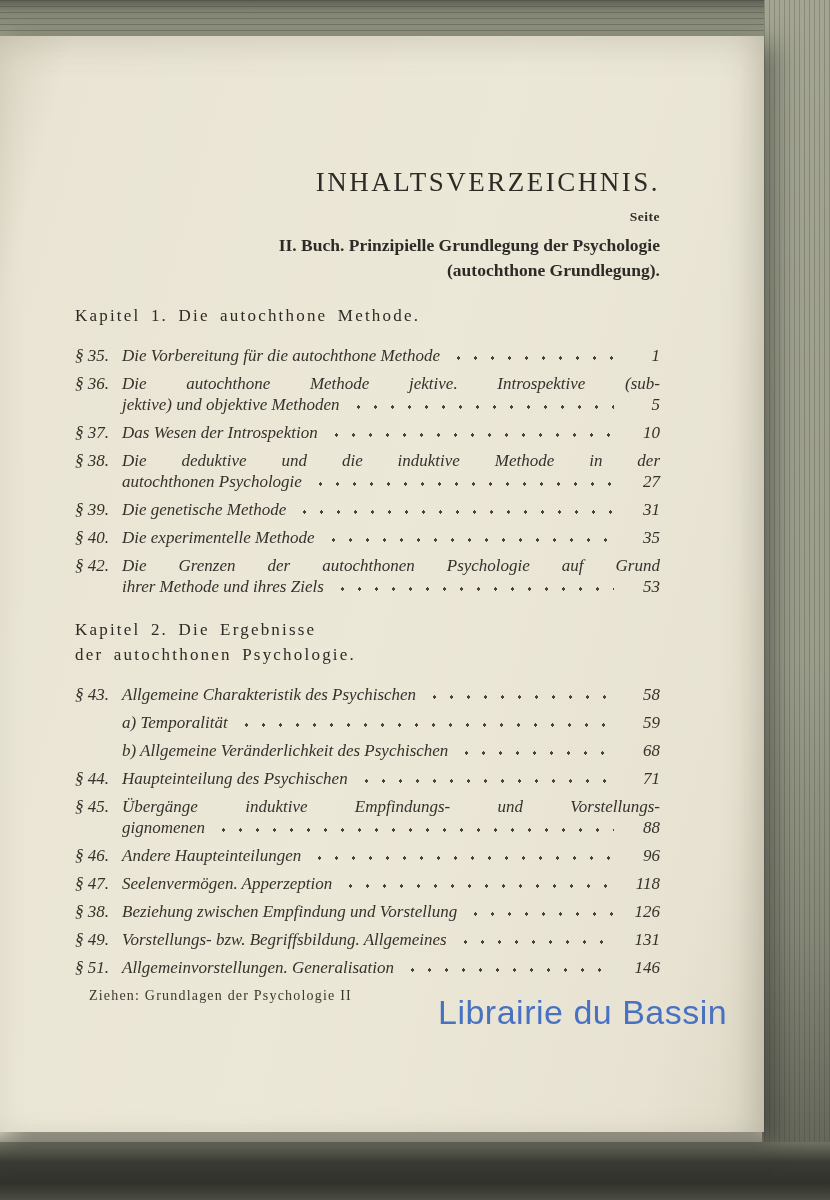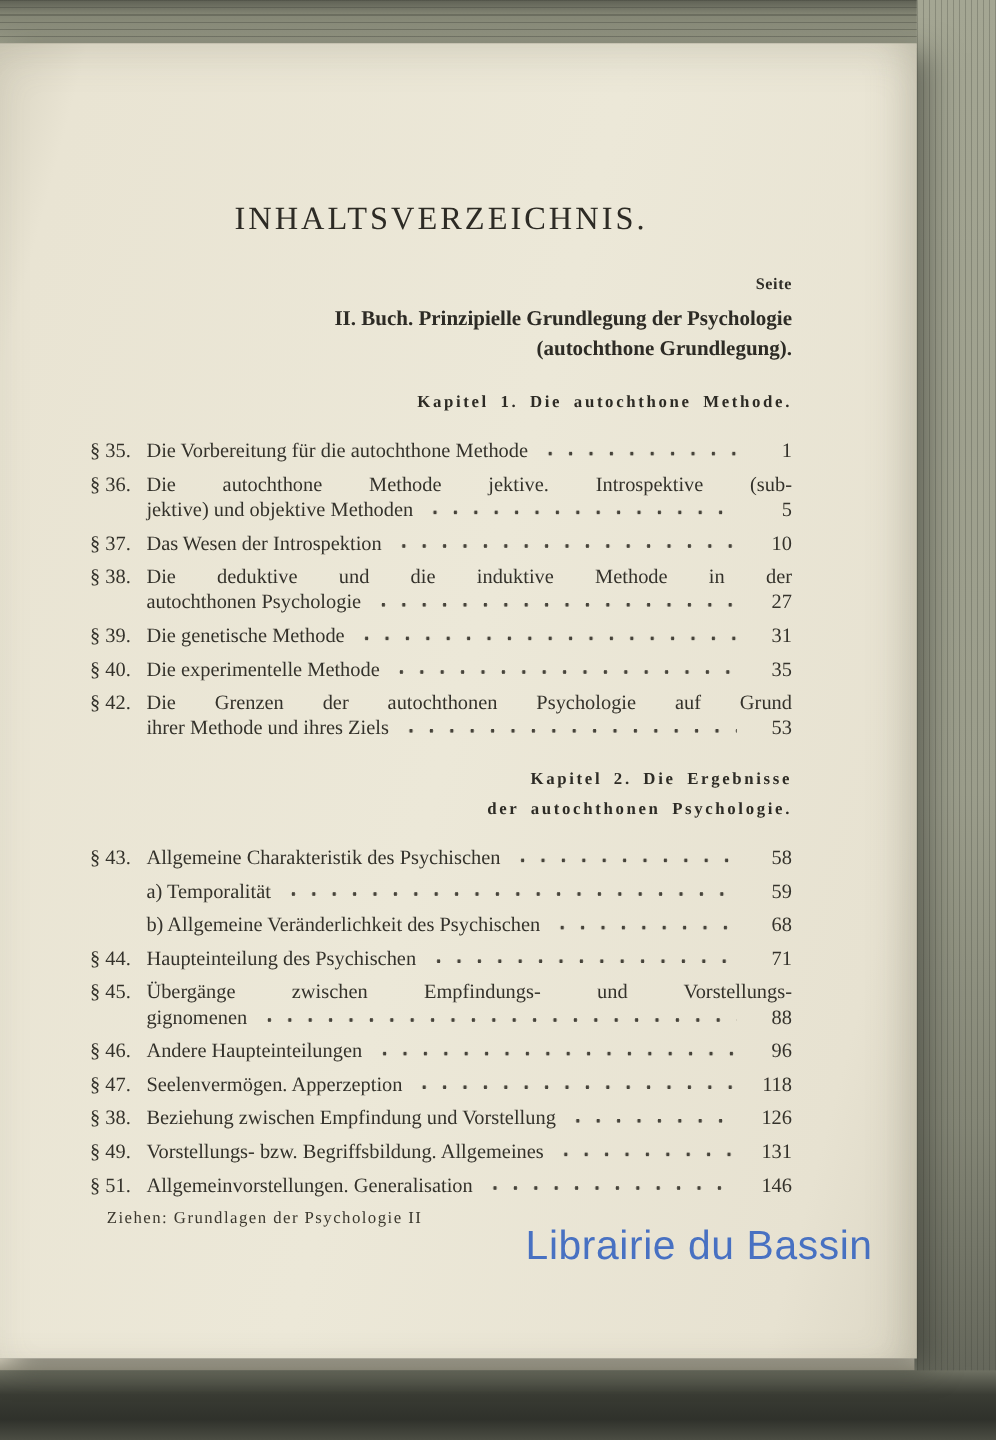--- a/index.html
+++ b/index.html
@@ -33,43 +33,43 @@
   .page {
     position:absolute; left:0; top:36px; width:764px; height:1096px;
     background:linear-gradient(105deg,#d9d4c2 0%,#e9e4d3 7%,#ece8d8 50%,#e7e2d1 88%,#dcd7c5 100%);
     box-shadow:10px 8px 24px rgba(38,40,33,.5), inset 0 16px 28px rgba(110,108,86,.10), inset -22px 0 34px -14px rgba(110,108,86,.28);
   }
   .content {
     position:absolute; left:75px; top:130px; width:585px;
     color:#34322b; font-size:17px; line-height:21px;
   }
   .title {
-    text-align:center; font-size:27px; line-height:32px;
+    text-align:right; font-size:27px; line-height:32px;
     letter-spacing:2.5px; color:#2d2b25; font-weight:normal; margin:0;
   }
-  .seite { text-align:right; font-size:13.5px; font-weight:bold; margin-top:28px; letter-spacing:.5px; color:#2f2d27; }
+  .seite { text-align:right; font-size:13.5px; font-weight:bold; margin-top:8px; letter-spacing:.5px; color:#2f2d27; }
   .buch  { text-align:right; font-weight:bold; font-size:17.5px; line-height:25px; margin-top:6px; color:#2d2b25; }
   .kapitel {
-    text-align:right; font-size:14px; line-height:25px;
-    letter-spacing:2.2px; word-spacing:4px; margin:20px 0 17px; color:#2d2b25;font-weight:bold;
-  }
-  .entry { margin-bottom:7px; }
+    text-align:left; font-size:17px; line-height:25px;
+    letter-spacing:2.2px; word-spacing:4px; margin:20px 0 17px; color:#2d2b25;
+  }
+  .entry { margin-bottom:7px;font-style:italic; }
   .toc-line { display:flex; align-items:baseline; line-height:21px; }
   .num { flex:0 0 47px; }
   .line-text.just { flex:1 1 auto; text-align:justify; text-align-last:justify; }
   .dots {
     flex:1 1 auto; min-width:14px; height:16px; margin:0 8px 0 10px;
     background-image:radial-gradient(circle,#46433a 1.5px, rgba(0,0,0,0) 1.7px);
     background-size:17px 6px; background-repeat:repeat-x;
     background-position:left bottom;
   }
   .pagenum { flex:0 0 38px; text-align:right; }
   .footer { margin-top:6px; padding-left:14px; font-size:14px; letter-spacing:1.2px; color:#3b382e; }
   .watermark {
-    position:absolute; left:438px; top:982px;
+    position:absolute; left:438px; top:956px;
     font-family:"Liberation Sans", sans-serif; font-size:34px; line-height:40px;
     letter-spacing:.5px; opacity:.86; white-space:nowrap;
   }
 </style>
 </head>
 <body>
 
 <div class="edges-top"></div>
 <div class="edges-right"></div>
 <div class="page-bottom-edge"></div>
@@ -187,21 +187,21 @@
           <div class="toc-line">
             <span class="num">§ 44.</span>
             <span class="line-text">Haupteinteilung des Psychischen</span>
             <span class="dots"></span>
             <span class="pagenum">71</span>
           </div>
         </div>
         <div class="entry">
           <div class="toc-line">
             <span class="num">§ 45.</span>
-            <span class="line-text just">Übergänge zwischen Empfindungs- und Vorstellungs-</span>
+            <span class="line-text just">Übergänge induktive Empfindungs- und Vorstellungs-</span>
           </div>
           <div class="toc-line">
             <span class="num"></span>
             <span class="line-text">gignomenen</span>
             <span class="dots"></span>
             <span class="pagenum">88</span>
           </div>
         </div>
         <div class="entry">
           <div class="toc-line">

